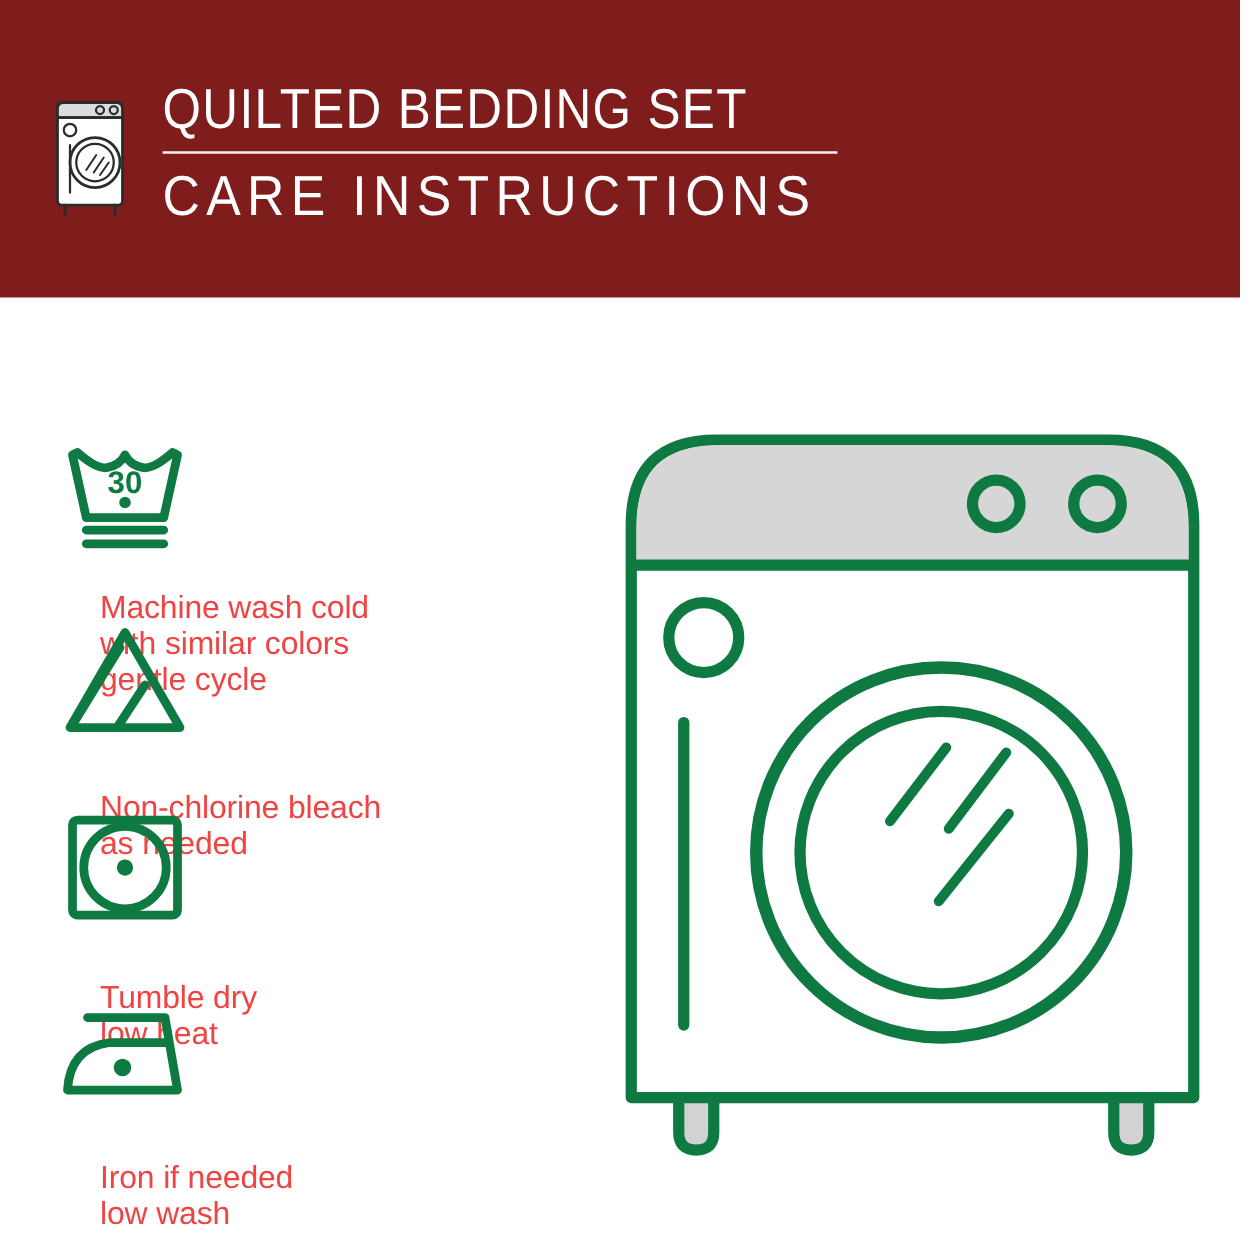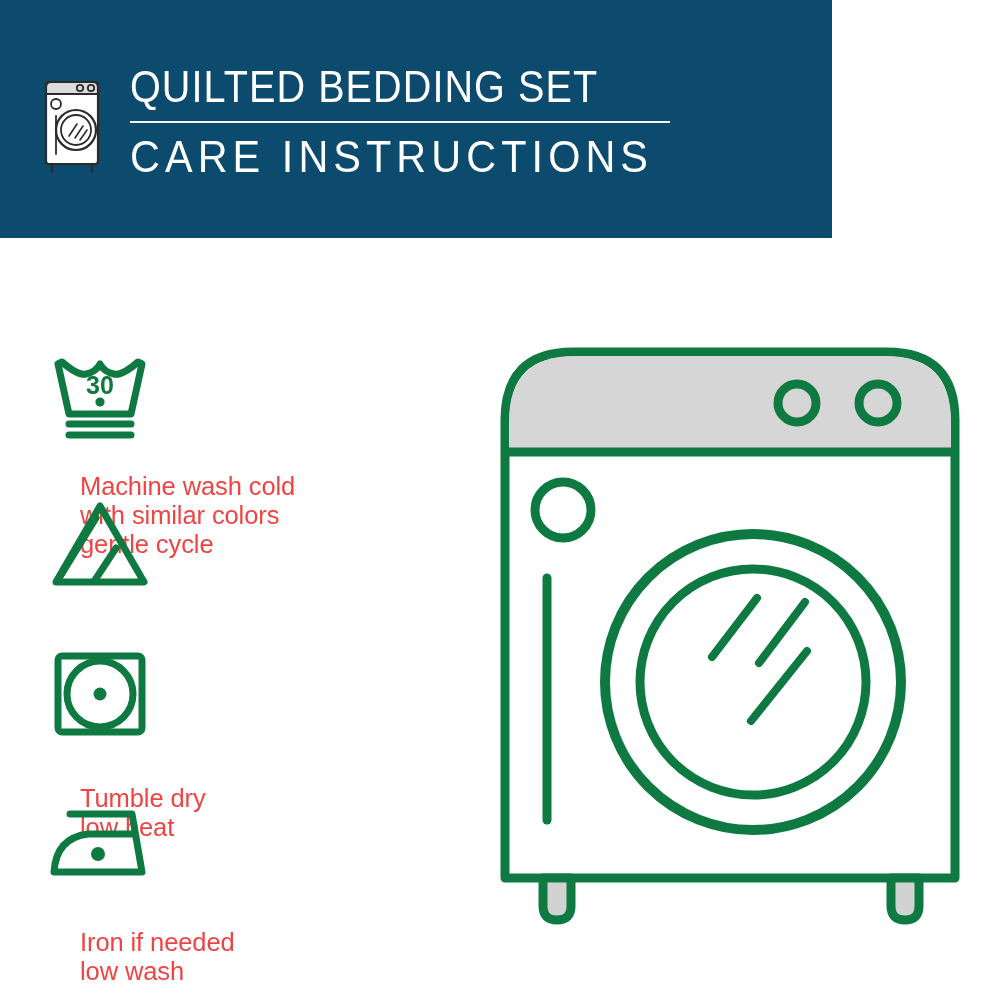--- a/index.html
+++ b/index.html
@@ -13,23 +13,23 @@
     font-family: "Liberation Sans", sans-serif;
     overflow: hidden;
     position: relative;
   }
 
   
   .header {
     position: absolute;
     left: 0;
     top: 0;
-    width: 832px;
+    width: 992px;
     height: 238px;
-    background: #0c4a6e;
+    background: #7f1d1d;
     box-sizing: border-box;
   }
   .header-inner {
     position: absolute;
     left: 42px;
     top: 62px;
     display: flex;
     align-items: flex-start;
   }
   .logo-mark {
@@ -168,20 +168,22 @@
   <div class="care-row row-bleach">
     <div class="care-icon">
       <svg width="104" height="104" viewBox="0 0 104 104">
         <g fill="none" stroke="#0E7A42" stroke-width="7" stroke-linecap="round" stroke-linejoin="round">
           <path d="M52 14 L96 90 L8 90 Z"></path>
           <line x1="48" y1="26" x2="10" y2="88"></line>
           <line x1="68" y1="56" x2="47" y2="88"></line>
         </g>
       </svg>
     </div>
+    <div class="care-text">Non-chlorine bleach
+as needed</div>
   </div>
 
   <div class="care-row row-dry">
     <div class="care-icon">
       <svg width="104" height="104" viewBox="0 0 104 104">
         <g fill="none" stroke="#0E7A42" stroke-width="7" stroke-linejoin="round">
           <rect x="10" y="14" width="84" height="76" rx="4"></rect>
           <circle cx="52" cy="52" r="33"></circle>
         </g>
         <circle cx="52" cy="52" r="6.5" fill="#0E7A42"></circle>

